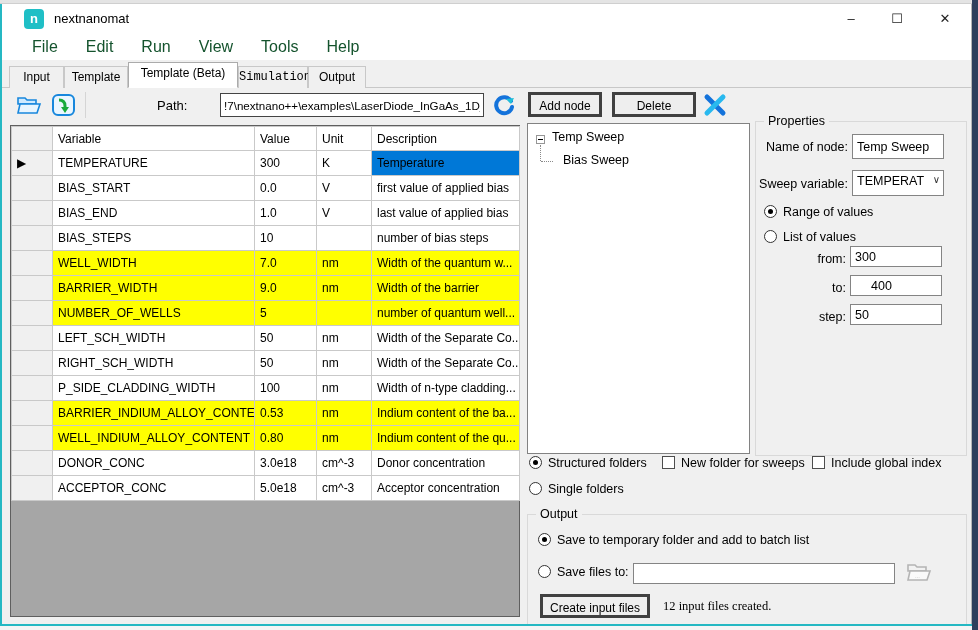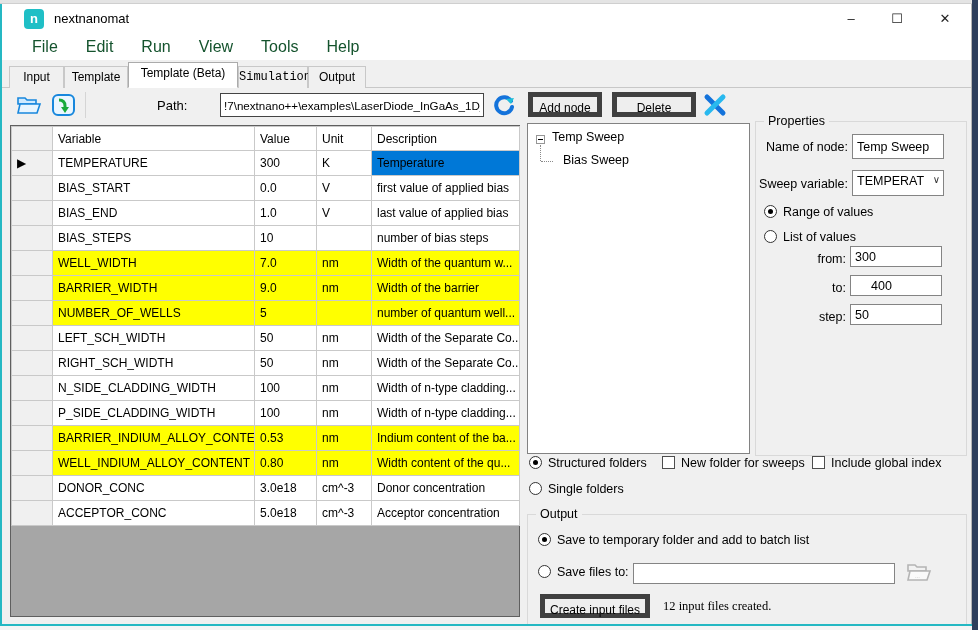--- a/index.html
+++ b/index.html
@@ -54,21 +54,21 @@
                                  padding:0 5px; overflow:hidden; white-space:nowrap; color:#000; }
   table.grid th { height:24px; background:#ffffff; }
   table.grid td { height:25px; background:#ffffff; }
   td.rowhdr, th.rowhdr { background:#f0f0f0 !important; width:41px; text-align:center; padding:0; font-size:9px; color:#222; }
   col.c-var { width:202px; } col.c-val { width:62px; } col.c-unit { width:55px; } col.c-desc { width:148px; }
   tr.hl td { background:#ffff00; }
   tr.hl td.rowhdr { background:#f0f0f0; }
   td.selcell { background:#0078d7 !important; color:#fff; }
 
   
-  .btn { position:absolute; background:#eeeeee; border:5px solid #404040; font-size:12px; color:#000;
+  .btn { position:absolute; background:#eeeeee; border:3px solid #404040; font-size:12px; color:#000;
          text-align:center; font-family:"Liberation Sans", sans-serif; }
   .btn-addnode { left:526px; top:88px; width:74px; height:25px; line-height:23px; }
   .btn-delete  { left:610px; top:88px; width:84px; height:25px; line-height:23px; }
   .x-icon { position:absolute; left:700px; top:89px; width:26px; height:24px; }
 
   .treebox { position:absolute; left:525px; top:119px; width:223px; height:331px; background:#fff; border:1px solid #828282; }
   .tree-node { position:absolute; font-size:12.5px; color:#000; white-space:nowrap; }
   .expander { position:absolute; left:8px; top:11px; width:9px; height:9px; border:1px solid #969696; background:#fff; }
   .expander::before { content:""; position:absolute; left:1px; top:3px; width:5px; height:1px; background:#000; }
   .tree-vline { position:absolute; left:12px; top:21px; width:1px; height:16px; border-left:1px dotted #8a8a8a; }
@@ -236,45 +236,38 @@
             </tr>
             <tr>
               <td class="rowhdr"></td>
               <td>RIGHT_SCH_WIDTH</td>
               <td>50</td>
               <td>nm</td>
               <td>Width of the Separate Co...</td>
             </tr>
             <tr>
               <td class="rowhdr"></td>
-              <td>N_SIDE_CLADDING_WIDTH</td>
-              <td>100</td>
-              <td>nm</td>
-              <td>Width of n-type cladding...</td>
-            </tr>
-            <tr>
-              <td class="rowhdr"></td>
               <td>P_SIDE_CLADDING_WIDTH</td>
               <td>100</td>
               <td>nm</td>
               <td>Width of n-type cladding...</td>
             </tr>
             <tr class="hl">
               <td class="rowhdr"></td>
               <td>BARRIER_INDIUM_ALLOY_CONTENT</td>
               <td>0.53</td>
               <td>nm</td>
               <td>Indium content of the ba...</td>
             </tr>
             <tr class="hl">
               <td class="rowhdr"></td>
               <td>WELL_INDIUM_ALLOY_CONTENT</td>
               <td>0.80</td>
               <td>nm</td>
-              <td>Width content of the qu...</td>
+              <td>Indium content of the qu...</td>
             </tr>
             <tr>
               <td class="rowhdr"></td>
               <td>DONOR_CONC</td>
               <td>3.0e18</td>
               <td>cm^-3</td>
               <td>Donor concentration</td>
             </tr>
             <tr>
               <td class="rowhdr"></td>

